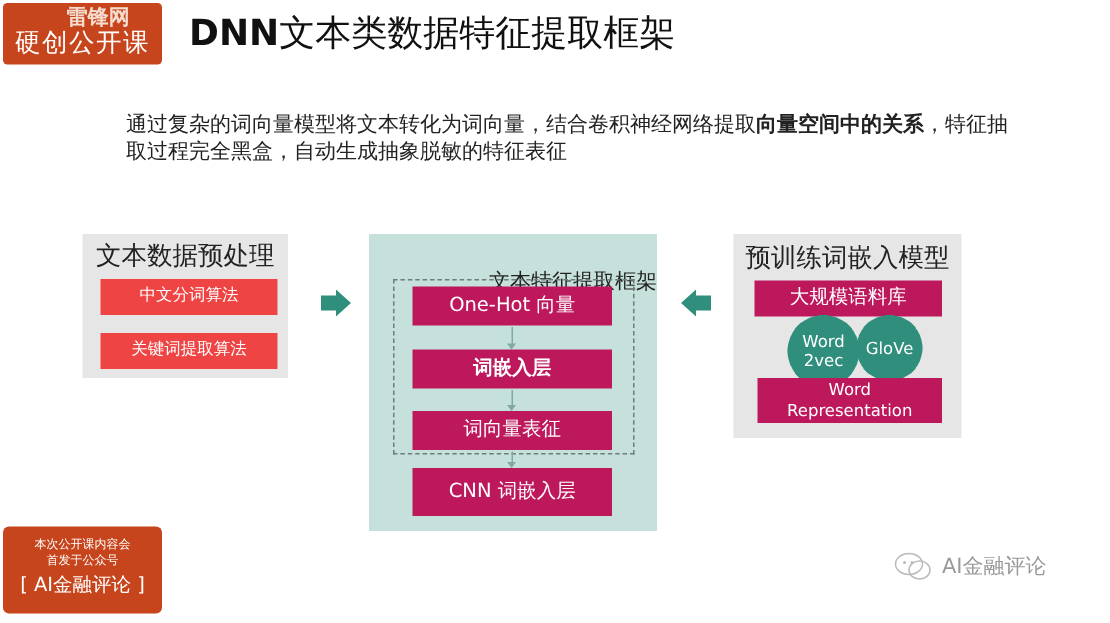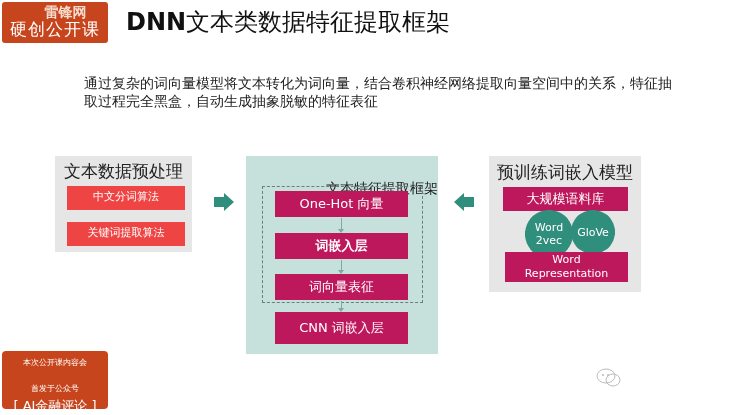--- a/index.html
+++ b/index.html
@@ -3,21 +3,21 @@
 <meta charset="utf-8">
 <style>
   * { box-sizing: border-box; margin: 0; padding: 0; }
   body { width: 740px; height: 415px; background: #ffffff; position: relative; overflow: hidden; font-family: "DejaVu Sans", sans-serif; color: #222; }
   .logo { position: absolute; left: 2px; top: 2px; width: 106px; height: 41px; background: #c7451c; border-radius: 3px; color: #fff; text-align: center; }
   .logo .l1 { font-size: 14px; font-weight: bold; line-height: 12px; margin-top: 4px; color: #f6dccf; padding-left: 21px; }
   .logo .l2 { font-size: 17px; line-height: 22px; letter-spacing: 1px; }
   .title { position: absolute; left: 126px; top: 6px; font-size: 24px; line-height: 32px; color: #111; }
   .title b { font-weight: 900; font-family: "DejaVu Sans", sans-serif; }
   .desc { position: absolute; left: 84px; top: 74px; width: 600px; font-size: 14px; line-height: 18px; color: #222; }
-  .desc b { font-weight: normal; }
+  .desc b { font-weight: bold; }
   .panel-gray { position: absolute; background: #e6e6e6; }
   .panel-teal { position: absolute; background: #c6e0dc; }
   .panel-title { text-align: center; font-size: 17px; color: #222; }
   .darkbtn { position: absolute; background: #ef4444; color: #fff; font-size: 11px; text-align: center; line-height: 22px; }
   .tealbox { position: absolute; background: #be185d; color: #fff; text-align: center; }
   .dashed { position: absolute; border: 1px dashed #6c7d7a; }
   .arrow-v { position: absolute; width: 1px; background: #7fa9a2; }
   .arrow-v::after { content: ""; position: absolute; left: -3px; bottom: -1px; border-left: 3.5px solid transparent; border-right: 3.5px solid transparent; border-top: 4px solid #7fa9a2; }
   .gear { position: absolute; border-radius: 50%; background: #2f8e7c; color: #fff; text-align: center; font-size: 11px; line-height: 13px; display: flex; align-items: center; justify-content: center; }
   .gear svg { position: absolute; left: 0; top: 0; }
@@ -107,24 +107,25 @@
   <span>GloVe</span>
 </div>
 
 <div class="tealbox" style="left:505px; top:252px; width:123px; height:30px; font-size:11px; line-height:14px; padding-top:1px;">
   <div>Word</div>
   <div>Representation</div>
 </div>
 
 <div class="promo">
   <div class="p1">本次公开课内容会</div>
-  <div class="p1" style="margin-top:15px;">首发于公众号</div>
+  <div class="p1" style="margin-top:0;">首发于公众号</div>
   <div class="p3">[ AI金融评论 ]</div>
 </div>
 
 <div class="wechat">
   <svg width="26" height="20" viewBox="0 0 26 20" style="margin-right:6px;">
     <ellipse cx="10" cy="8" rx="9" ry="7" fill="none" stroke="#bbb" stroke-width="1"></ellipse>
     <ellipse cx="17" cy="12" rx="7" ry="6" fill="none" stroke="#bbb" stroke-width="1"></ellipse>
     <circle cx="7" cy="7" r="1" fill="#bbb"></circle>
       <circle cx="12" cy="7" r="1" fill="#bbb"></circle>
   </svg>
+  <span>AI金融评论</span>
 </div>
 
 </body></html>

